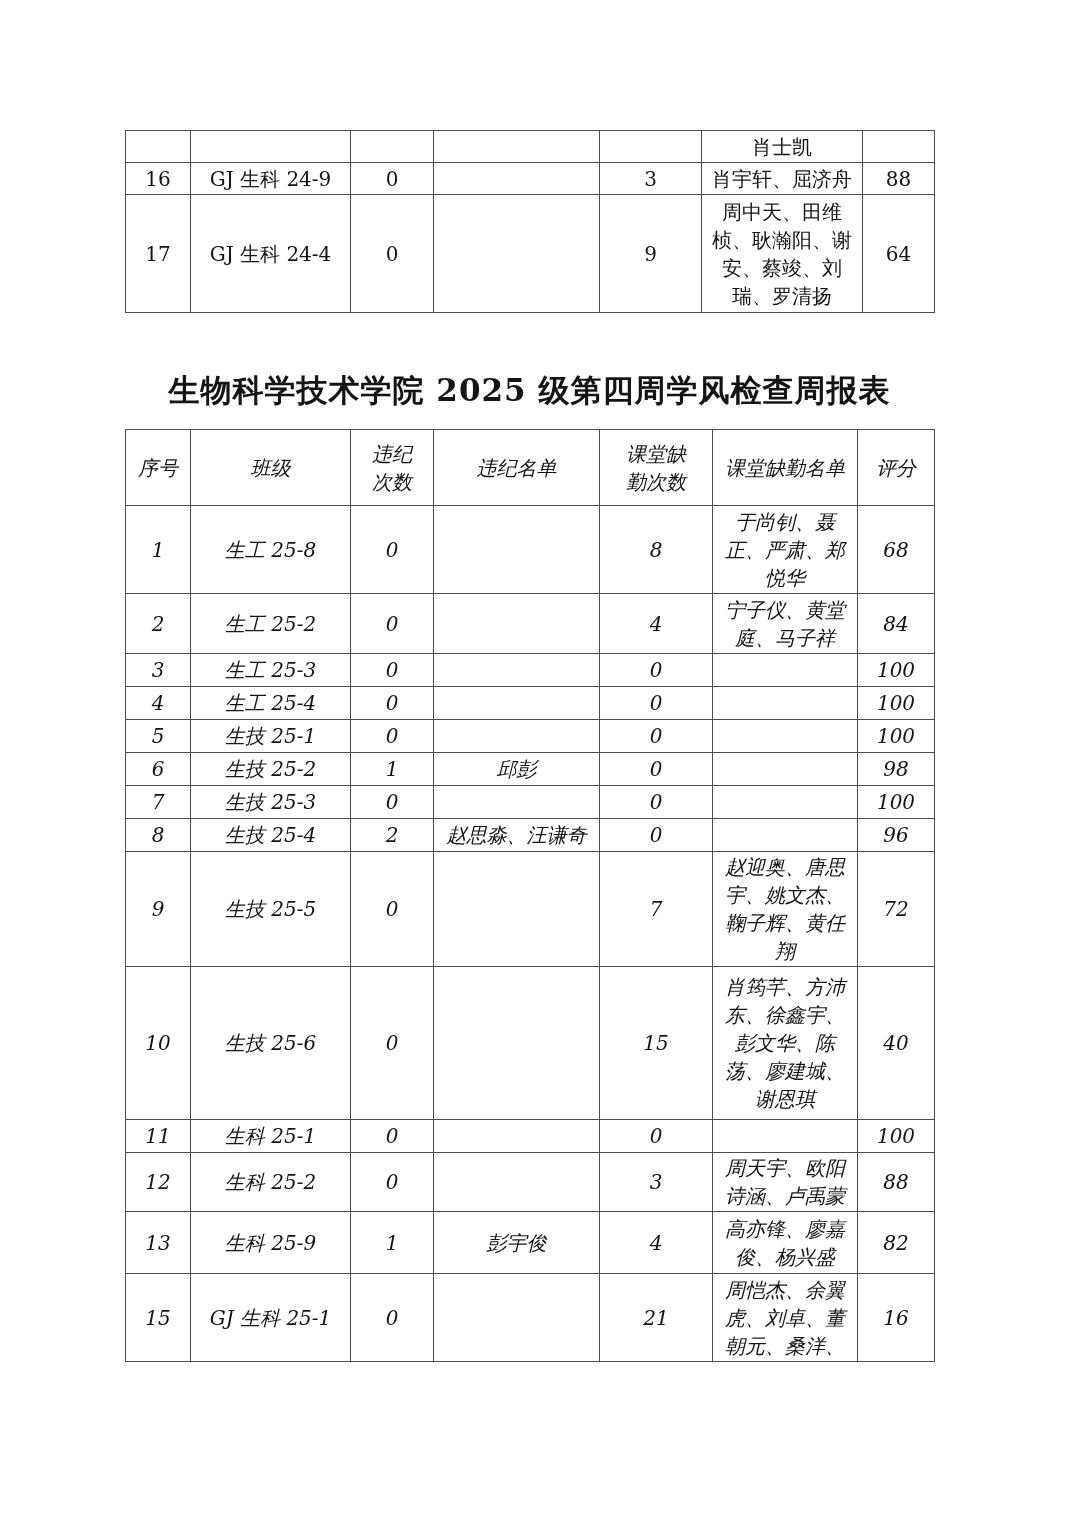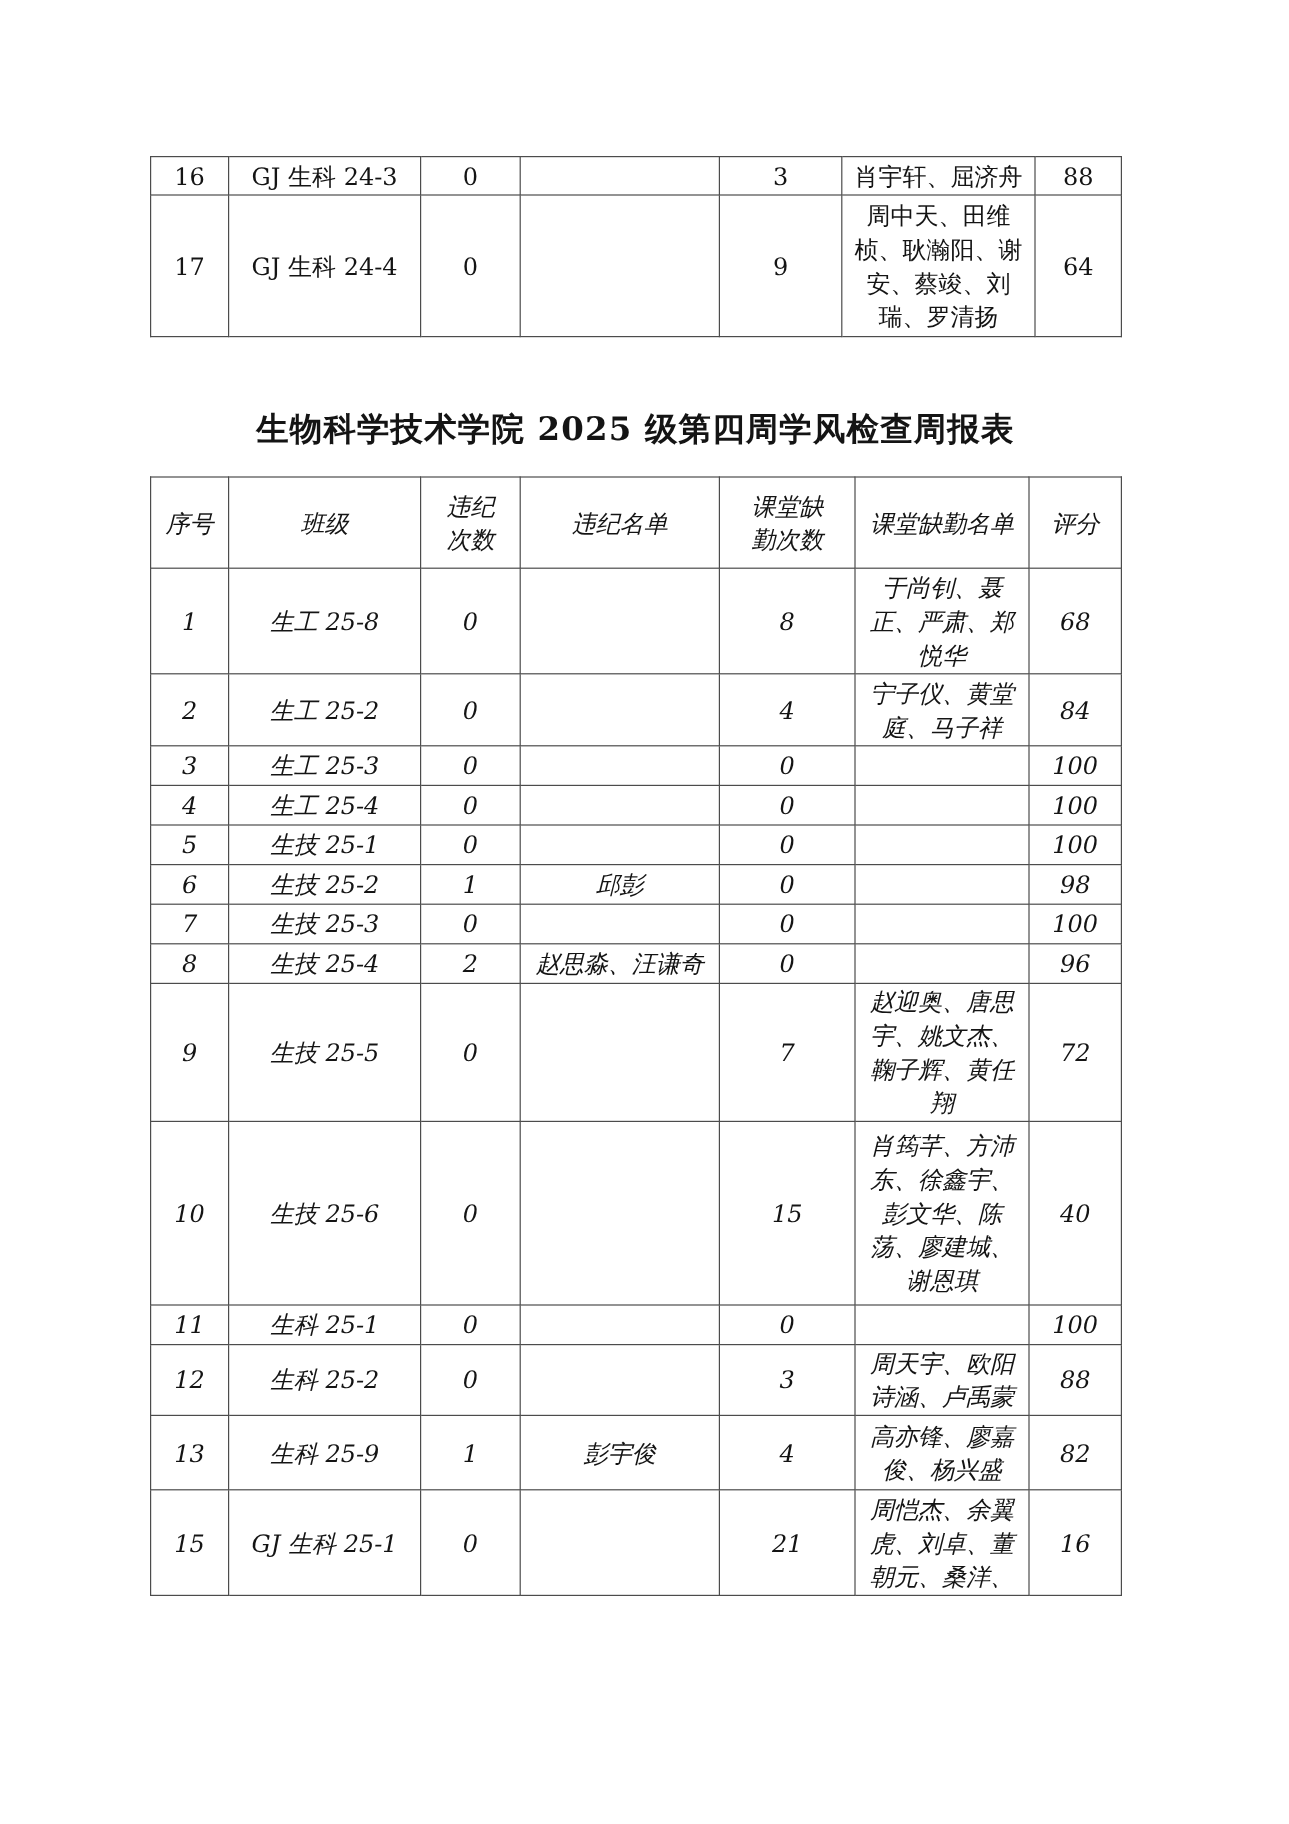--- a/index.html
+++ b/index.html
@@ -12,21 +12,21 @@
   table{border-collapse:collapse;table-layout:fixed;width:809px;}
   td,th{
     border:1px solid #4c4c4c;text-align:center;vertical-align:middle;
     font-size:20px;line-height:28px;padding:1px 6px;font-weight:normal;
     overflow:hidden;word-break:normal;
   }
   th{white-space:pre-line;}
   .prev-table{margin-top:130px;}
   .main-table{margin-top:21px;font-style:italic;}
   .title{
-    margin-top:60px;text-align:center;font-size:27px;font-weight:bold;
+    margin-top:60px;text-align:center;font-size:31px;font-weight:bold;
     line-height:35px;letter-spacing:1px;
   }
   
   .prev-table tr.rp0{height:32px;}
   .prev-table tr.rp1{height:32px;}
   .prev-table tr.rp2{height:118px;}
   
   .main-table tr.rh{height:76px;}
   .main-table tr.r1{height:88px;}
   .main-table tr.r2{height:60px;}
@@ -46,23 +46,32 @@
     <colgroup>
       <col style="width:65px">
         <col style="width:160px">
         <col style="width:83px">
       <col style="width:166px">
         <col style="width:102px">
         <col style="width:161px">
       <col style="width:72px">
     </colgroup>
     <tbody>
+        <tr class="rp0">
+      <td></td>
+      <td></td>
+      <td></td>
+      <td></td>
+      <td></td>
+      <td>肖士凯</td>
+      <td></td>
+    </tr>
     <tr class="rp1">
       <td>16</td>
-      <td>GJ 生科 24-3</td>
+      <td>GJ 生科 24-9</td>
       <td>0</td>
       <td></td>
       <td>3</td>
       <td>肖宇轩、屈济舟</td>
       <td>88</td>
     </tr>
     <tr class="rp2">
       <td>17</td>
       <td>GJ 生科 24-4</td>
       <td>0</td>

